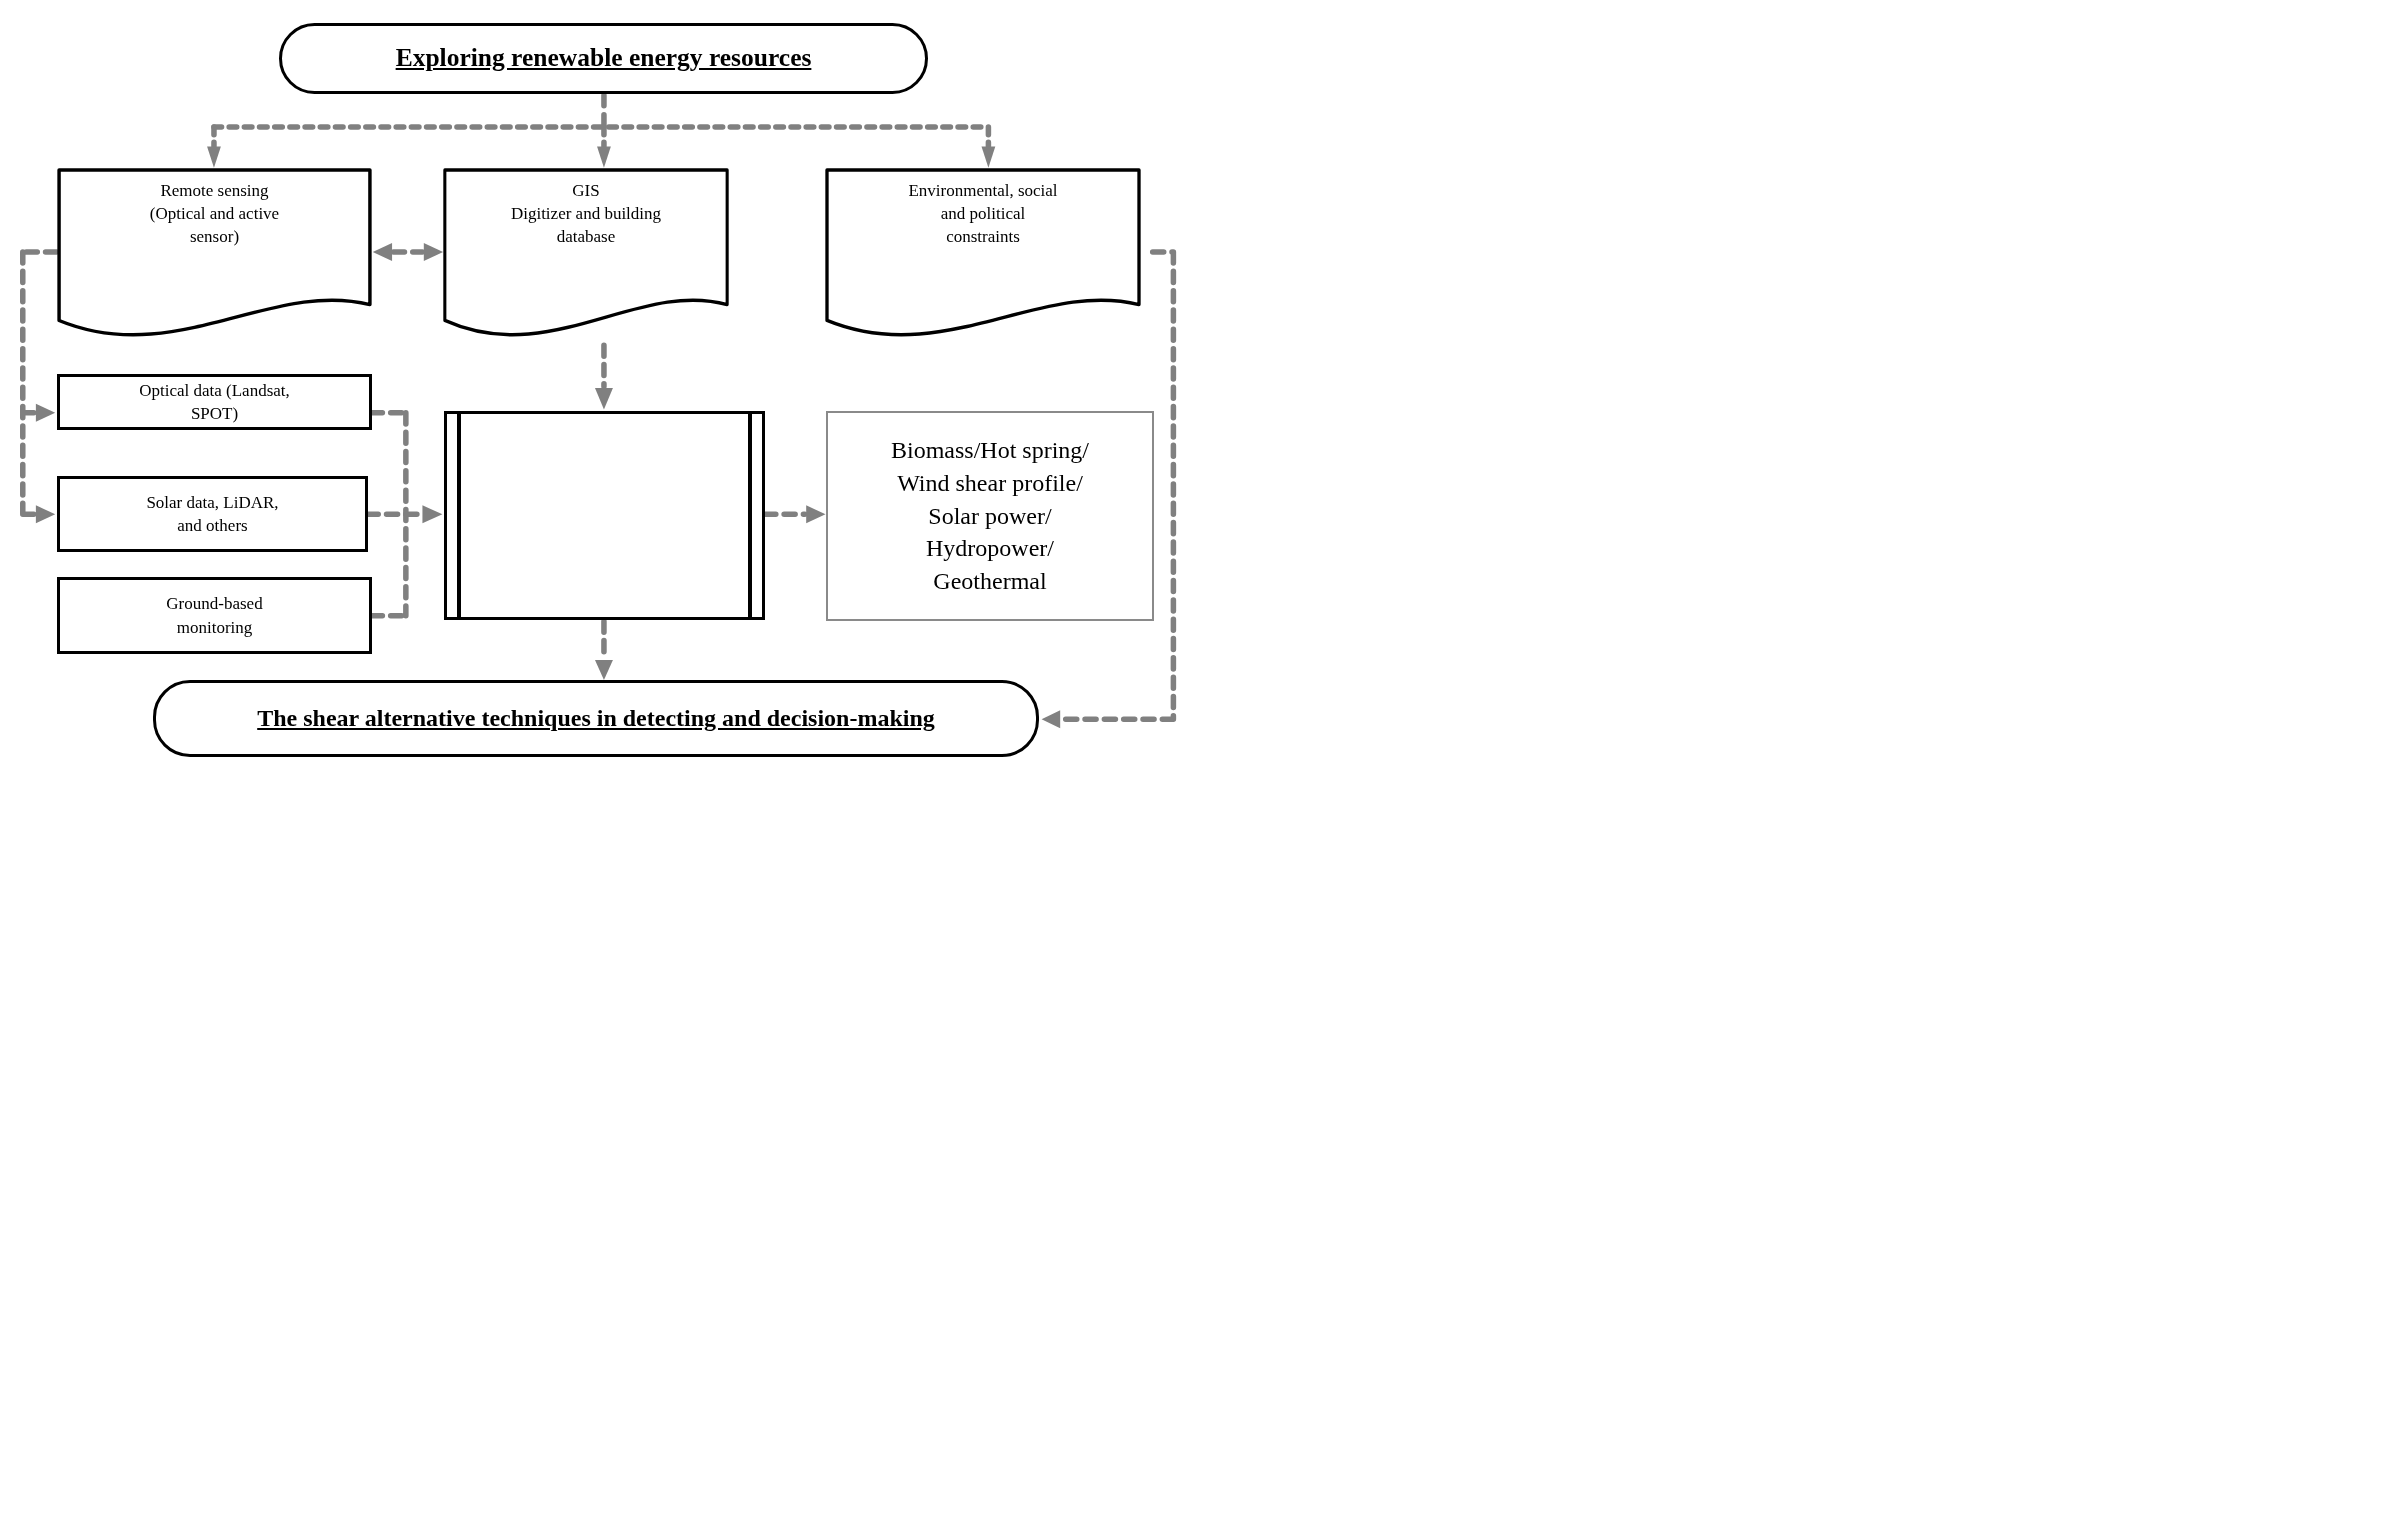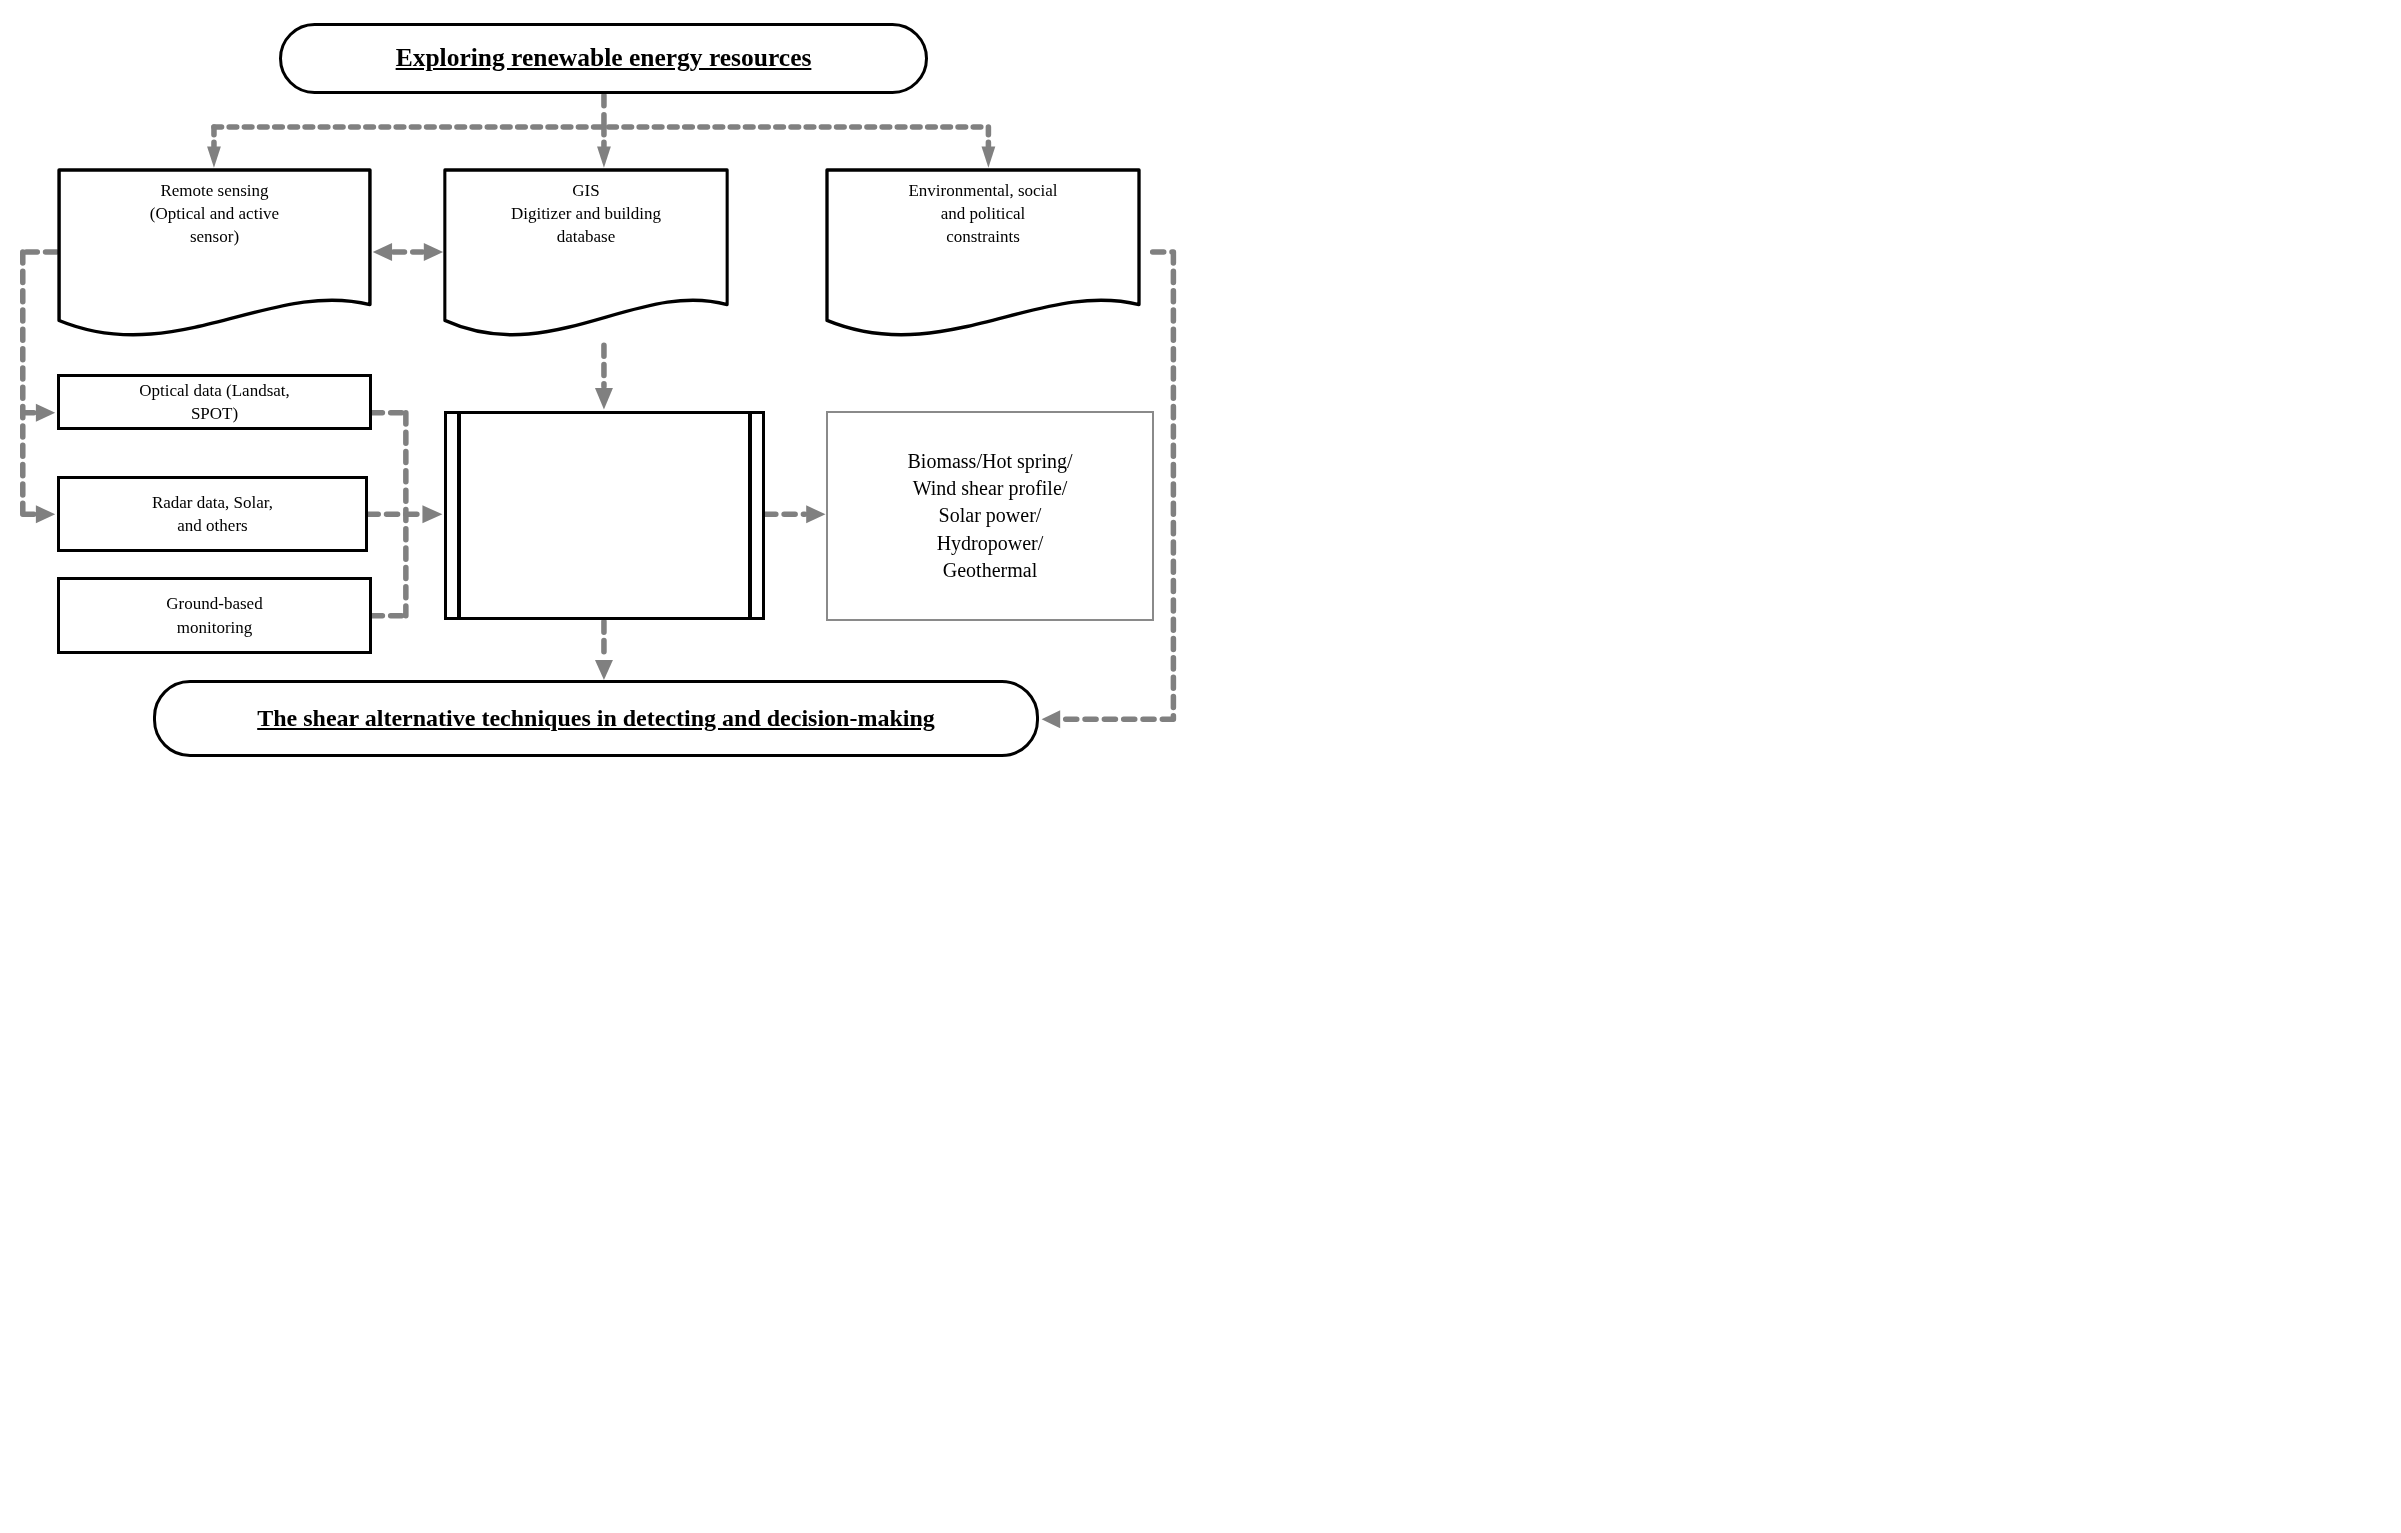--- a/index.html
+++ b/index.html
@@ -17,21 +17,21 @@
   .rounded{border:3.5px solid #000;background:#fff;border-radius:37px;}
   .rounded .label{font-weight:bold;font-size:25.5px;line-height:1.2;text-decoration:underline;}
   .terminal-bottom .label{font-size:24px;}
   .doc{background:transparent;border:none;align-items:flex-start;}
   .doc .shape{position:absolute;left:0;top:0;width:100%;height:100%;}
   .doc .label{position:relative;z-index:1;padding:11px 5.5px 43px 5.5px;}
   .predef{border:3.5px solid #000;background:#fff;}
   .predef .inner{position:absolute;top:0;bottom:0;width:3.5px;background:#000;}
   .inner.l{left:10.4px;} .inner.r{right:10.4px;}
   .gray-rect{border:2.8px solid #8a8a8a;background:#fff;}
-  .gray-rect .label{font-size:20px;}
+  .gray-rect .label{font-size:24px;}
 </style>
 </head>
 <body>
 
 <div class="canvas">
 
   <svg class="wires" width="1201" height="767" viewBox="0 0 1740 1111">
     <g stroke="#808080" stroke-width="8" fill="none" stroke-linecap="round">
 
       <path d="M875 138 V184" stroke-dasharray="15 13"></path>
@@ -102,21 +102,21 @@
 and political
 constraints</span>
   </div>
 
   <div class="node rect" style="left:57px;top:374px;width:315px;height:56px;">
     <span class="label">Optical data (Landsat,
 SPOT)</span>
   </div>
 
   <div class="node rect" style="left:57px;top:476px;width:311px;height:76px;">
-    <span class="label">Radar data, Solar,
+    <span class="label">Solar data, LiDAR,
 and others</span>
   </div>
 
   <div class="node rect" style="left:57px;top:577px;width:315px;height:77px;">
     <span class="label">Ground-based
 monitoring</span>
   </div>
 
   <div class="node predef" style="left:444px;top:411px;width:321px;height:209px;">
     <div class="inner l"></div>

